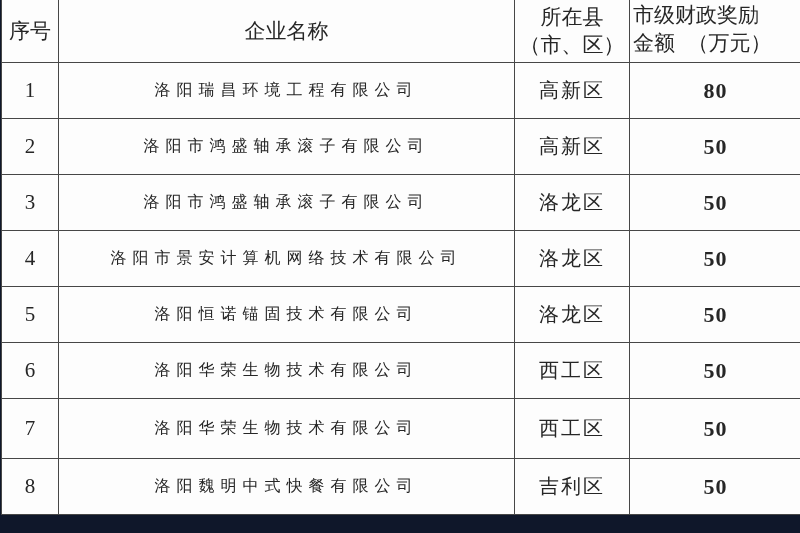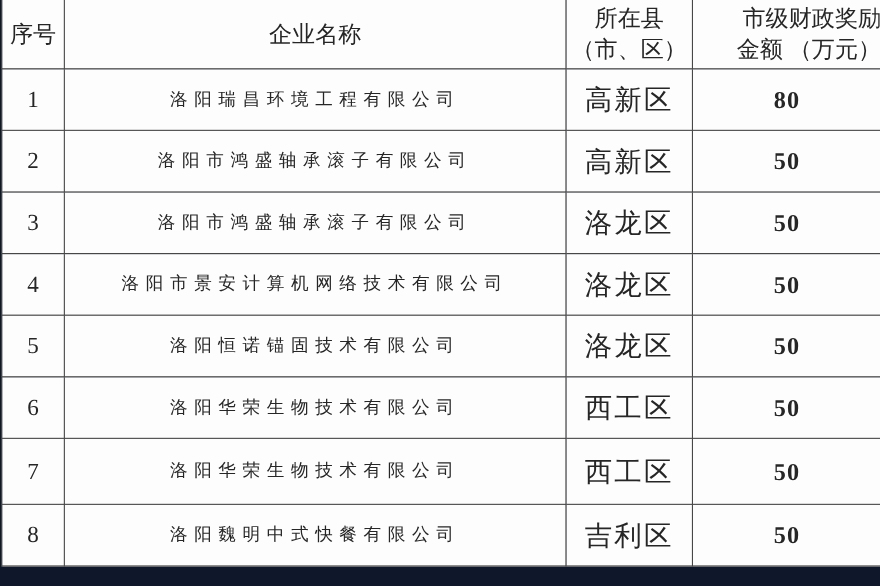--- a/index.html
+++ b/index.html
@@ -27,28 +27,28 @@
   }
   
   table.reward tr.header td { border-top:none; }
 
   col.c-no   { width:57px; }
   col.c-name { width:456px; }
   col.c-dist { width:115px; }
   col.c-amt  { width:172px; }
 
   tr.header td { height:62px; font-size:21px; line-height:28px; }
-  tr.header td.h-amt { text-align:right; padding-left:3px; }
+  tr.header td.h-amt { text-align:left; padding-left:3px;font-family:Liberation Mono, monospace; }
   tr.year td { height:57px; font-size:22px; letter-spacing:2px; }
   tr.data td { height:55px; }
   tr.data.tall td { height:59px; }
 
   td.no   { font-size:21px; }
   td.name { font-size:16px; letter-spacing:6px; }
-  td.dist { font-size:25px; letter-spacing:2px; }
+  td.dist { font-size:20px; letter-spacing:2px; }
   td.amt  { font-size:22px; letter-spacing:1px;font-weight:bold; }
 </style>
 </head>
 <body>
 
 <div class="page">
   <table class="reward">
     <colgroup>
       <col class="c-no">
         <col class="c-name">

